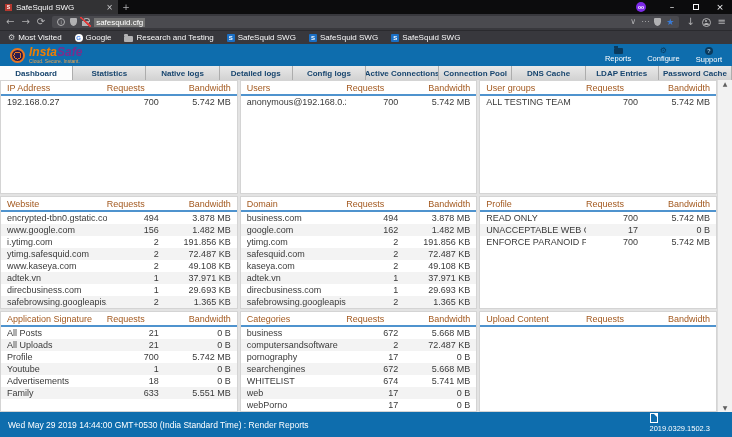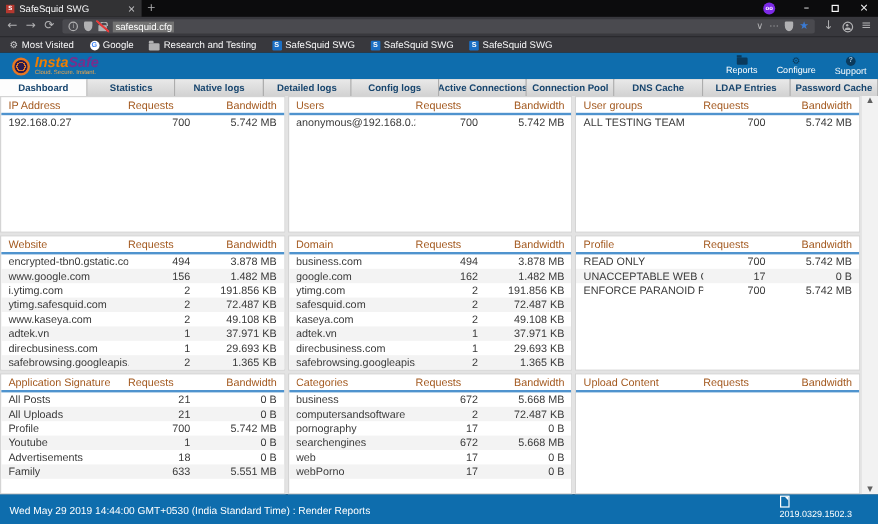--- a/index.html
+++ b/index.html
@@ -427,20 +427,25 @@
             <span class="c-name">pornography</span>
             <span class="c-req">17</span>
             <span class="c-bw">0 B</span>
           </div>
           <div class="prow">
             <span class="c-name">searchengines</span>
             <span class="c-req">672</span>
             <span class="c-bw">5.668 MB</span>
           </div>
           <div class="prow">
+            <span class="c-name">WHITELIST</span>
+            <span class="c-req">674</span>
+            <span class="c-bw">5.741 MB</span>
+          </div>
+          <div class="prow">
             <span class="c-name">web</span>
             <span class="c-req">17</span>
             <span class="c-bw">0 B</span>
           </div>
           <div class="prow">
             <span class="c-name">webPorno</span>
             <span class="c-req">17</span>
             <span class="c-bw">0 B</span>
           </div>
         </div>

